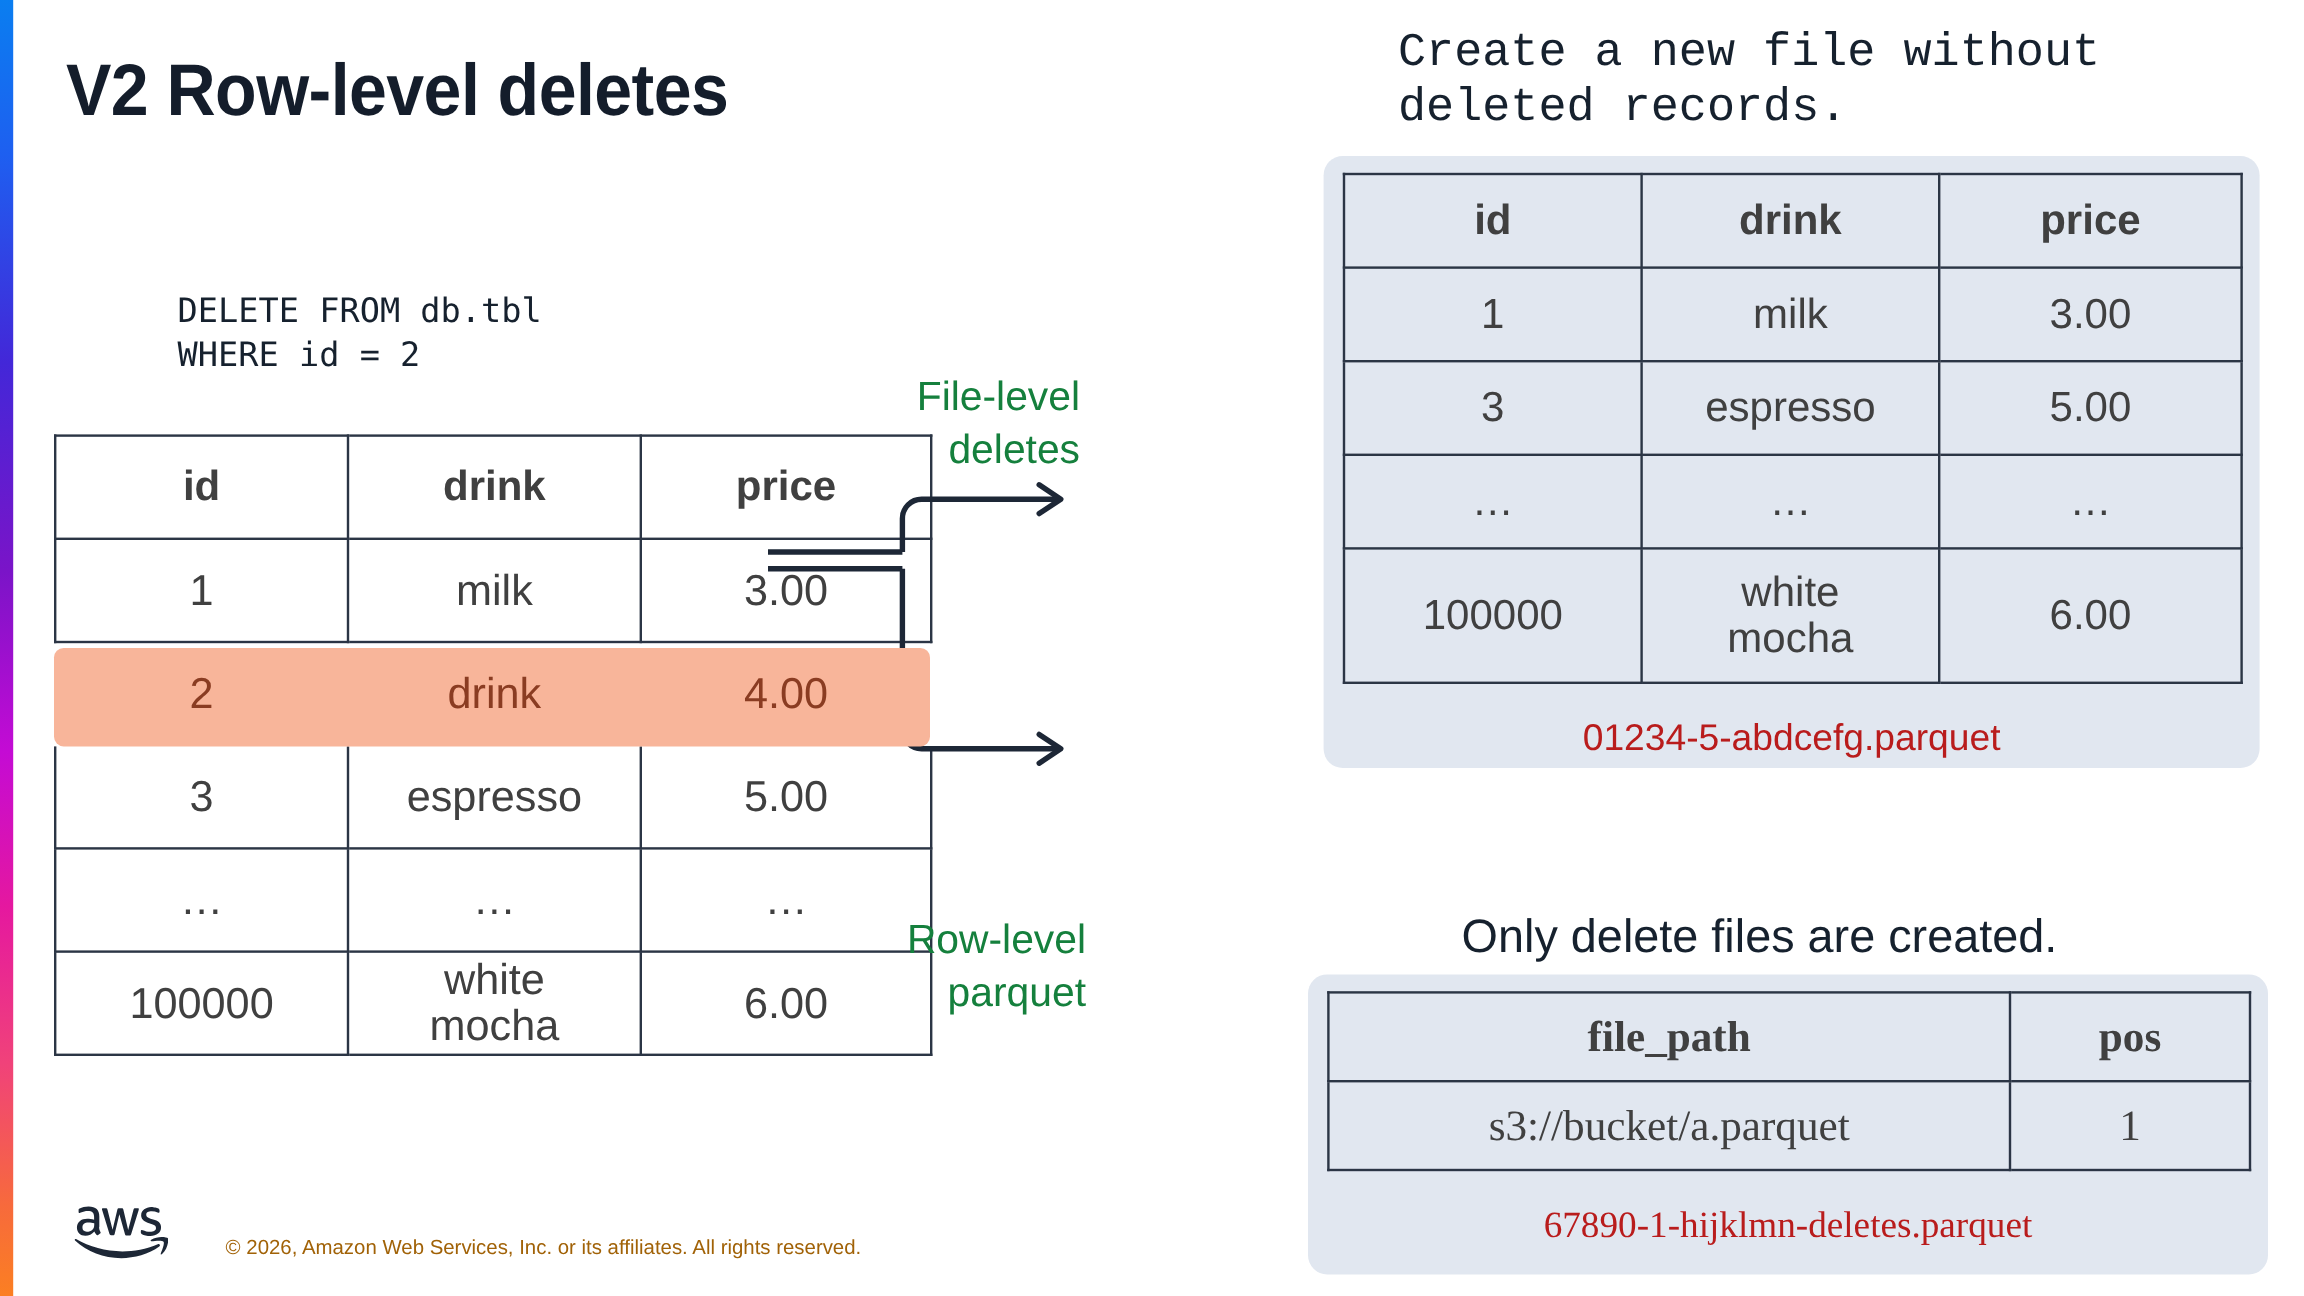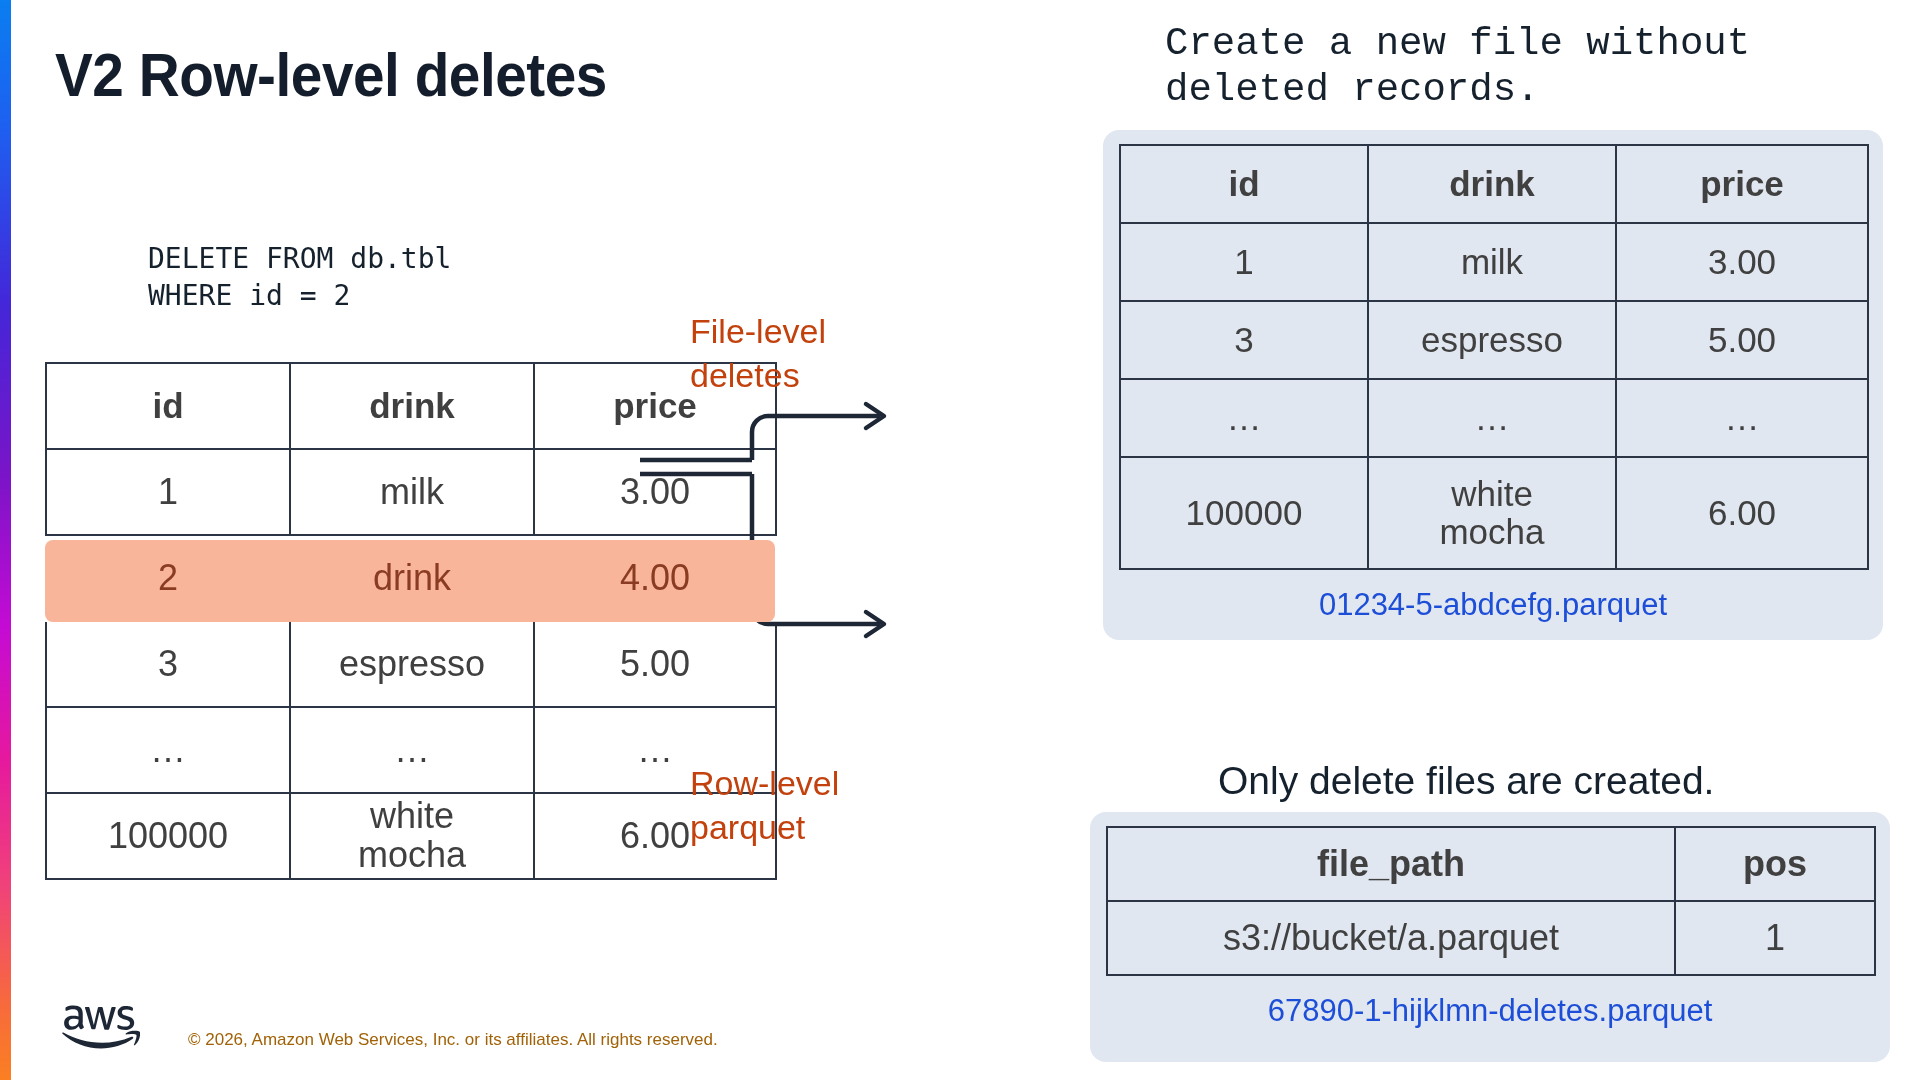--- a/index.html
+++ b/index.html
@@ -118,22 +118,22 @@
     position: absolute;
     left: 640px; top: 330px;
     width: 260px; height: 330px;
     overflow: visible;
   }
 
   .branch-label {
     position: absolute;
     font-size: 34px;
     line-height: 1.28;
-    color: #c2410c;
-    text-align: left;
+    color: #15803d;
+    text-align: right;
     white-space: pre-line;
   }
   #label-file-level { left: 690px; top: 310px; width: 210px; }
   #label-row-level  { left: 690px; top: 762px; width: 215px; }
 
   
   .caption-head {
     position: absolute;
     font-size: 39px;
     line-height: 1.17;
@@ -161,29 +161,30 @@
   #new-file-table col.n-price { width: 252px; }
   #new-file-table th, #new-file-table td {
     height: 76px;
     font-size: 35px;
   }
   #new-file-table td.tall { height: 110px; }
 
   .file-caption {
     text-align: center;
     font-size: 31px;
-    color: #1d4ed8;
-    margin-top: 17px;
+    color: #b91c1c;
+    margin-top: 27px;
   }
 
   
   #panel-delete-file {
     left: 1090px; top: 812px;
     width: 800px; height: 250px;
     padding: 14px 16px 0 16px;
+    font-family: Liberation Serif, serif;
   }
   #delete-file-table { width: 768px; }
   #delete-file-table col.d-path { width: 568px; }
   #delete-file-table col.d-pos  { width: 200px; }
   #delete-file-table th, #delete-file-table td {
     height: 72px;
     font-size: 36px;
   }
 
   

